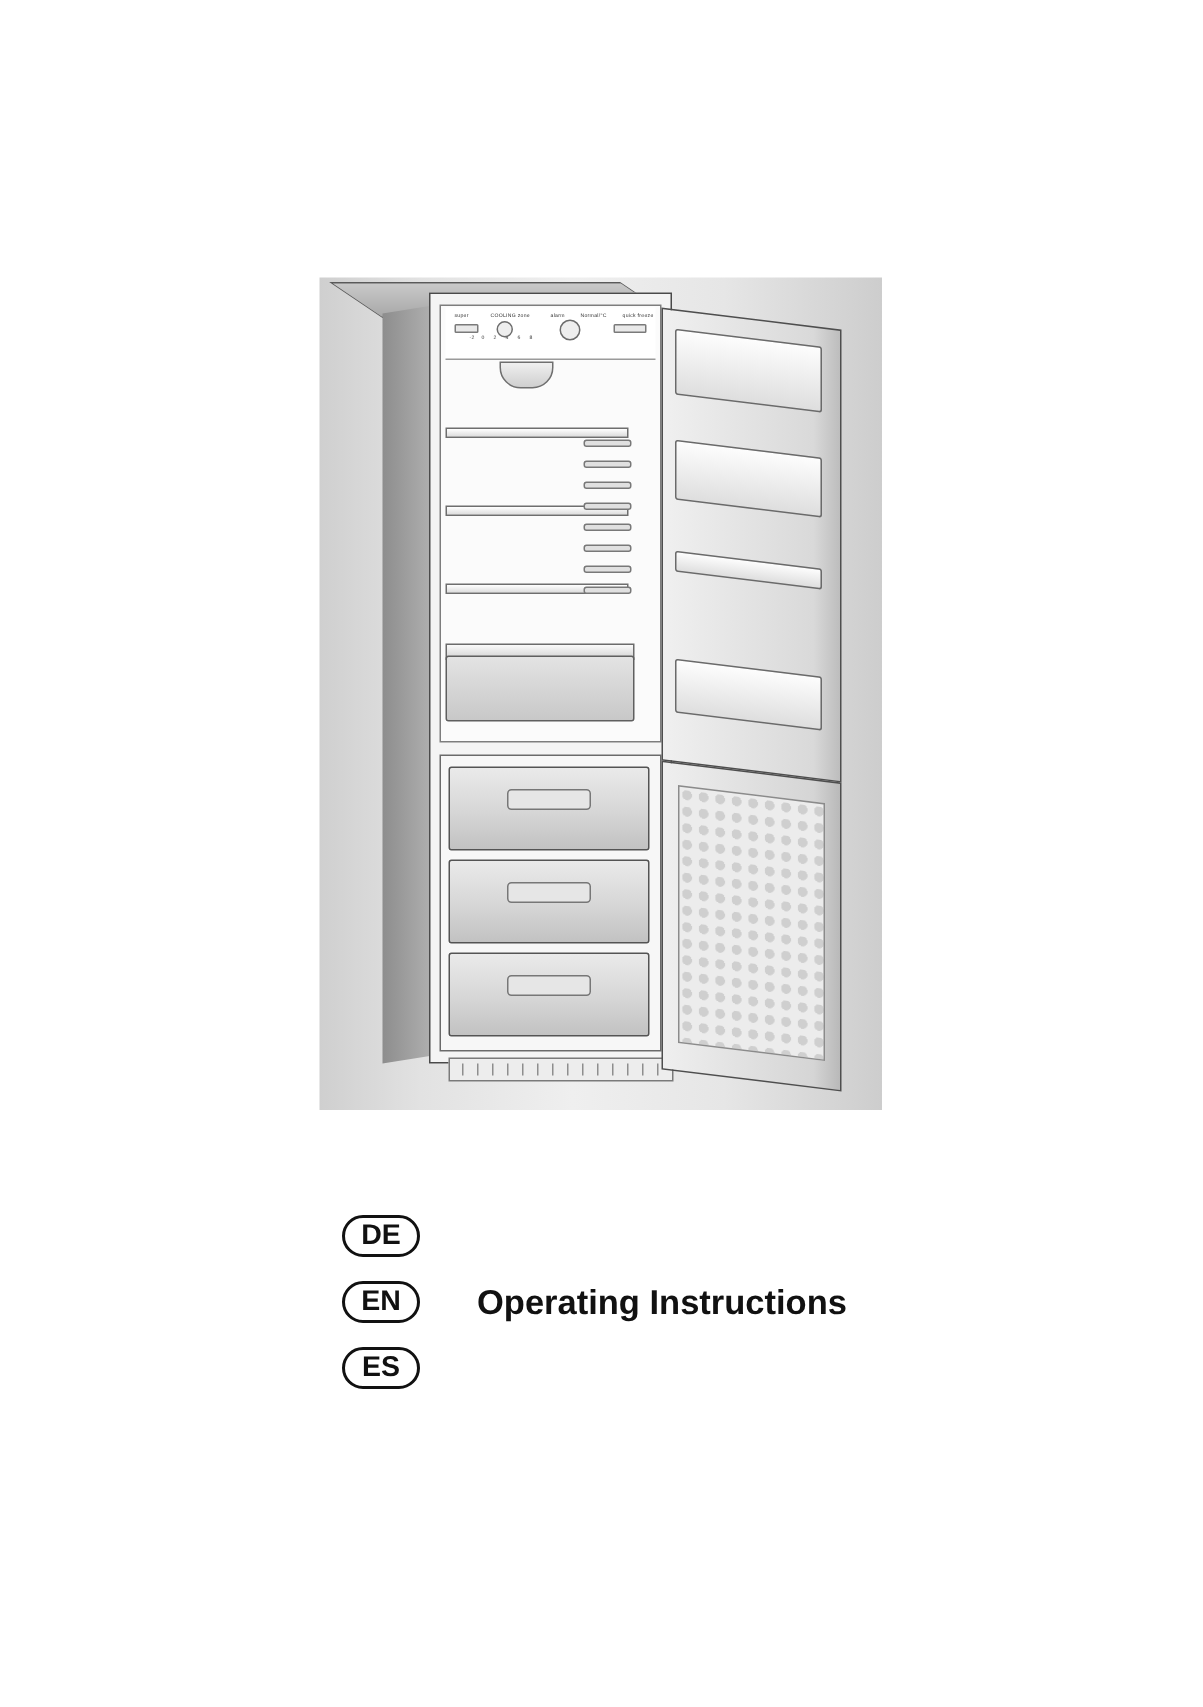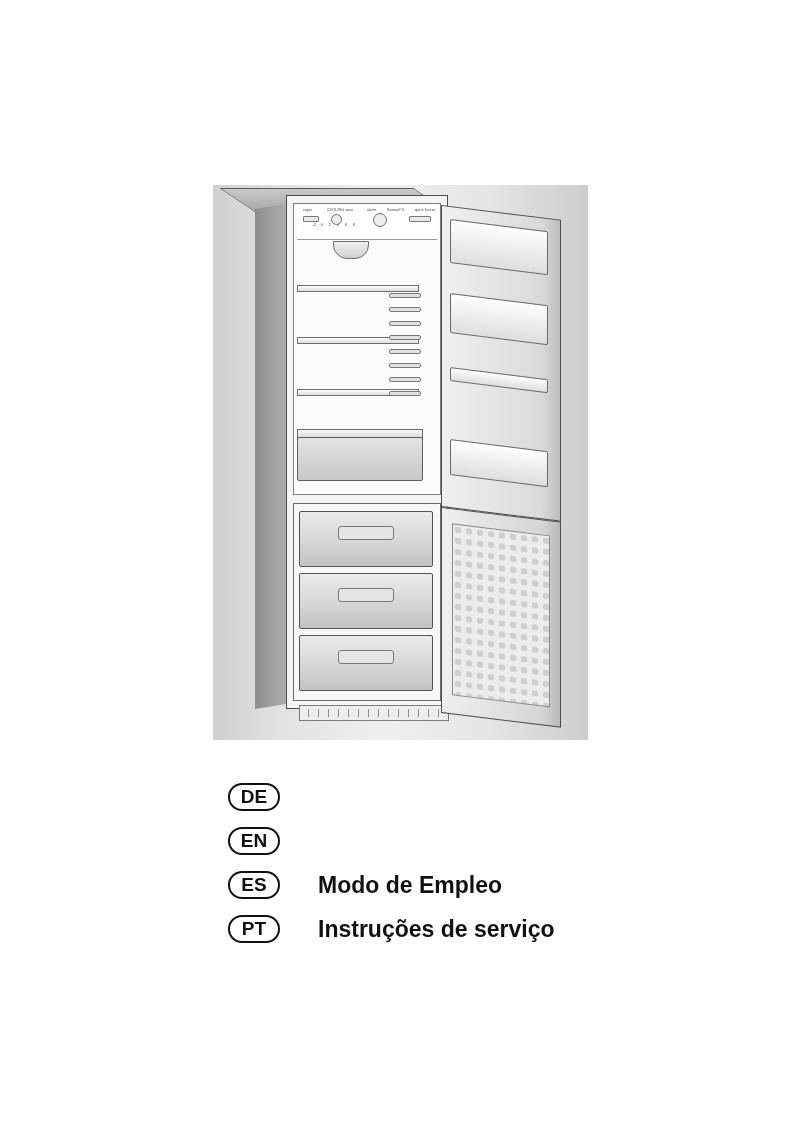--- a/index.html
+++ b/index.html
@@ -234,21 +234,21 @@
     border: 1px solid #8b8b8b;
     background:
       radial-gradient(circle at 5px 5px, #cfcfcf 3.2px, transparent 3.4px) 0 0/11px 11px,
       #ececec;
   }
 
   
   #language-list {
     position: absolute;
     left: 228px;
-    top: 775px;
+    top: 802px;
     width: 420px;
   }
   .lang-row {
     display: flex;
     align-items: center;
     height: 44px;
   }
   .lang-badge {
     width: 52px;
     height: 28px;
@@ -355,24 +355,20 @@
 </div>
 
 <div id="language-list">
 
   <div class="lang-row">
     <div class="lang-badge">DE</div>
   </div>
 
   <div class="lang-row">
     <div class="lang-badge">EN</div>
+    <div class="lang-title">Operating Instructions</div>
   </div>
 
   <div class="lang-row">
     <div class="lang-badge">ES</div>
-    <div class="lang-title">Modo de Empleo</div>
-  </div>
-
-  <div class="lang-row">
-    <div class="lang-badge">PT</div>
-    <div class="lang-title">Instruções de serviço</div>
-  </div>
+  </div>
+
 </div>
 
 </body></html>

